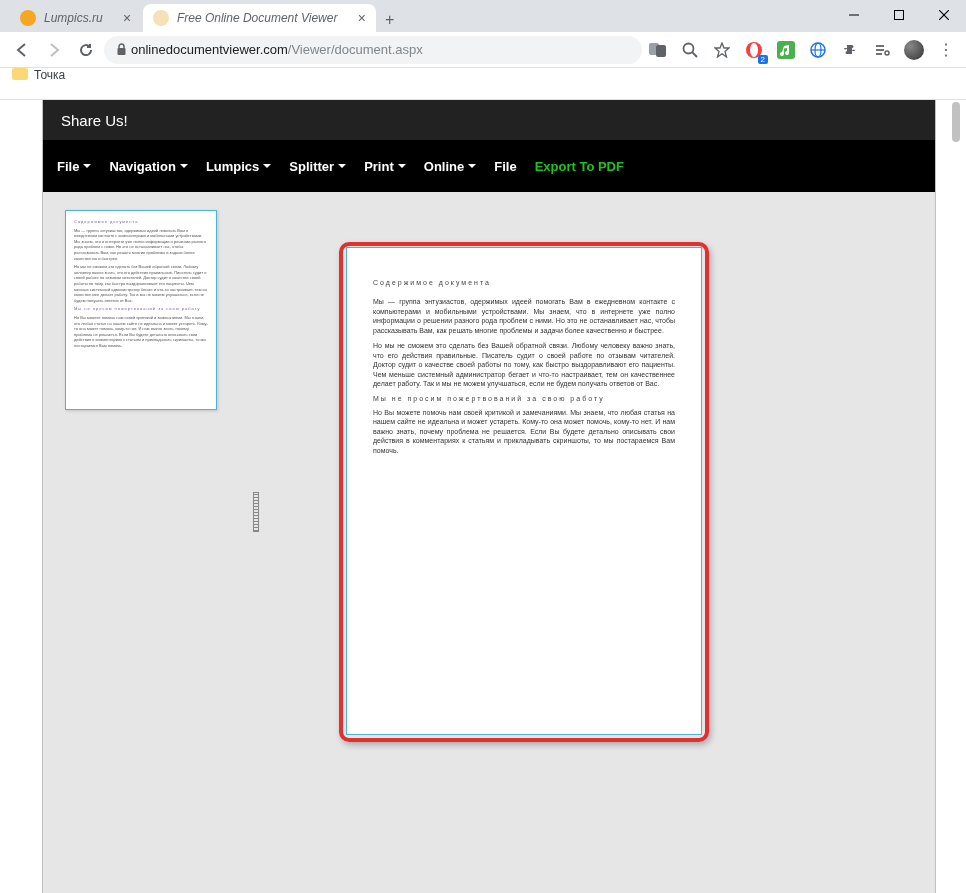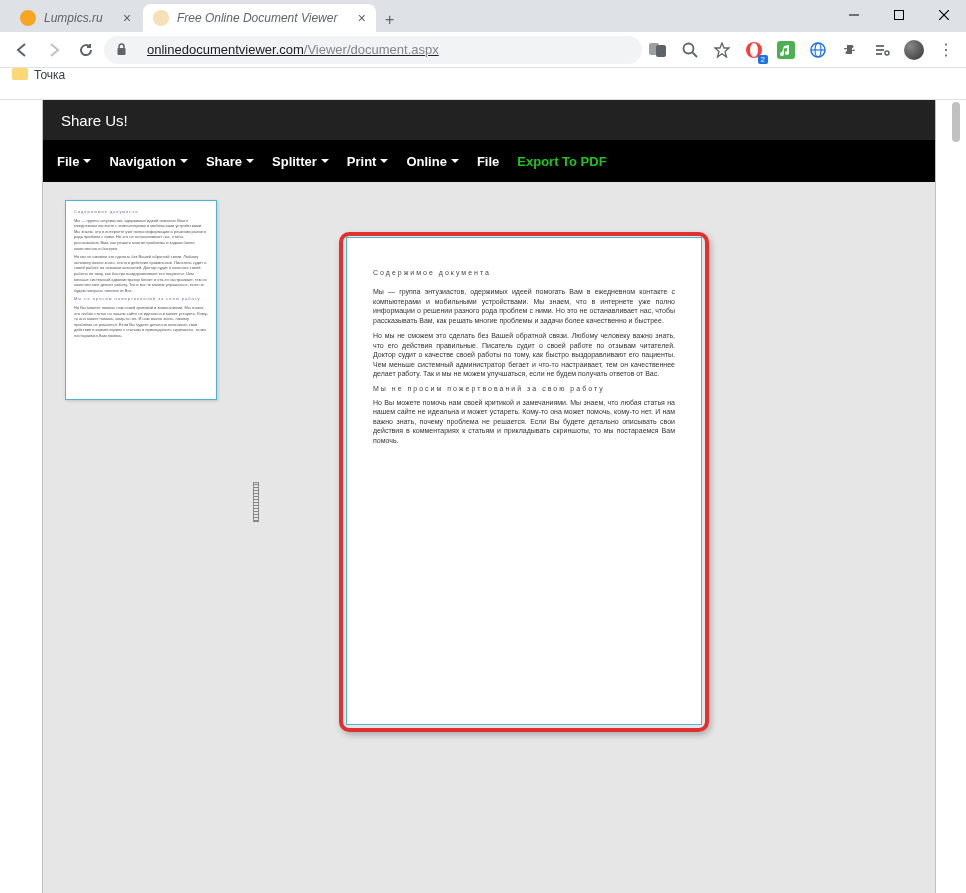--- a/index.html
+++ b/index.html
@@ -9,37 +9,37 @@
 .tab { height: 28px; display: flex; align-items: center; padding: 0 10px; font-size: 12px; color: #5f6368; position: relative; margin-right: 2px; border-radius: 8px 8px 0 0; font-style: italic; }
 .tab.active { background: #fff; text-align: center; }
 .tab .favicon { width: 16px; height: 16px; margin-right: 8px; border-radius: 50%; display: inline-block; }
 .tab .close { margin-left: 20px; color: #5f6368; font-size: 14px; }
 .newtab { width: 24px; height: 24px; display: flex; align-items: center; justify-content: center; color: #5f6368; font-size: 16px; }
 .winbtns { position: absolute; right: 0; top: 0; display: flex; }
 .winbtn { width: 45px; height: 30px; display: flex; align-items: center; justify-content: center; color: #000; font-size: 12px; }
 
 .addrbar { height: 36px; background: #fff; border-bottom: 1px solid #e0e0e0; display: flex; align-items: center; padding: 0 8px; gap: 4px; }
 .navbtn { width: 28px; height: 28px; display: flex; align-items: center; justify-content: center; color: #5f6368; border-radius: 50%; }
-.urlfield { flex: 1; height: 28px; background: #f1f3f4; border-radius: 14px; display: flex; align-items: center; padding: 0 12px; font-size: 13px; color: #202124; gap: 20px; text-decoration: underline; }
+.urlfield { flex: 1; height: 28px; background: #f1f3f4; border-radius: 14px; display: flex; align-items: center; padding: 0 12px; font-size: 13px; color: #202124; gap: 4px; }
 .urlfield .lock { font-size: 11px; }
 .urlfield .domain { color: #202124; }
 .urlfield .path { color: #80868b; }
 .exticons { display: flex; gap: 8px; align-items: center; }
 .ext { width: 24px; height: 24px; display: flex; align-items: center; justify-content: center; font-size: 14px; }
 
 .bookbar { height: 32px; background: #fff; border-bottom: 1px solid #e0e0e0; display: flex; padding: 0 12px; gap: 6px; font-size: 12px; color: #3c4043; }
 .bookbar .folder { width: 16px; height: 12px; background: #fbd775; border-radius: 2px; }
 
 .content { position: relative; height: 793px; background: #fff; }
 .scrollbar { position: absolute; right: 4px; top: 0; width: 12px; height: 100%; }
 .scrollthumb { width: 8px; height: 40px; background: #c1c1c1; border-radius: 4px; margin: 2px auto; }
 
 .viewer { margin: 0 30px 0 42px; height: 793px; border-left: 1px solid #c0c0c0; border-right: 1px solid #c0c0c0; }
 .shareus { height: 40px; background: #222; color: #fff; display: flex; align-items: center; padding: 12px 18px; font-size: 15px; }
-.menubar { height: 42px; background: #000; display: flex; align-items: center; padding: 0 14px; gap: 18px; }
+.menubar { height: 52px; background: #000; display: flex; align-items: center; padding: 0 14px; gap: 18px; }
 .menuitem { color: #fff; font-size: 13px; font-weight: bold; display: flex; align-items: center; gap: 4px; }
 .menuitem.green { color: #1ec41e; }
 .caret { width: 0; height: 0; border-left: 4px solid transparent; border-right: 4px solid transparent; border-top: 4px solid #fff; }
 
 .docarea { height: 711px; background: #e6e6e6; display: flex; position: relative; }
 .thumbpanel { width: 210px; padding: 18px 22px; }
 .thumb { width: 152px; height: 200px; background: #fff; border: 1px solid #4fb3d9; box-shadow: 1px 1px 3px rgba(0,0,0,0.15); padding: 8px; font-size: 4px; color: #555; line-height: 1.4; overflow: hidden; }
 .thumb .th-title { color: #8060a0; letter-spacing: 1px; margin-bottom: 3px; font-size: 4px; }
 .thumb p { margin-bottom: 3px; }
 
@@ -191,21 +191,21 @@
     <div class="menubar">
       <div class="menuitem">
           <span>File</span>
           <span class="caret"></span>
         </div>
       <div class="menuitem">
           <span>Navigation</span>
           <span class="caret"></span>
         </div>
       <div class="menuitem">
-          <span>Share</span>
+          <span>Lumpics</span>
           <span class="caret"></span>
         </div>
       <div class="menuitem">
           <span>Splitter</span>
           <span class="caret"></span>
         </div>
       <div class="menuitem">
           <span>Print</span>
           <span class="caret"></span>
         </div>

